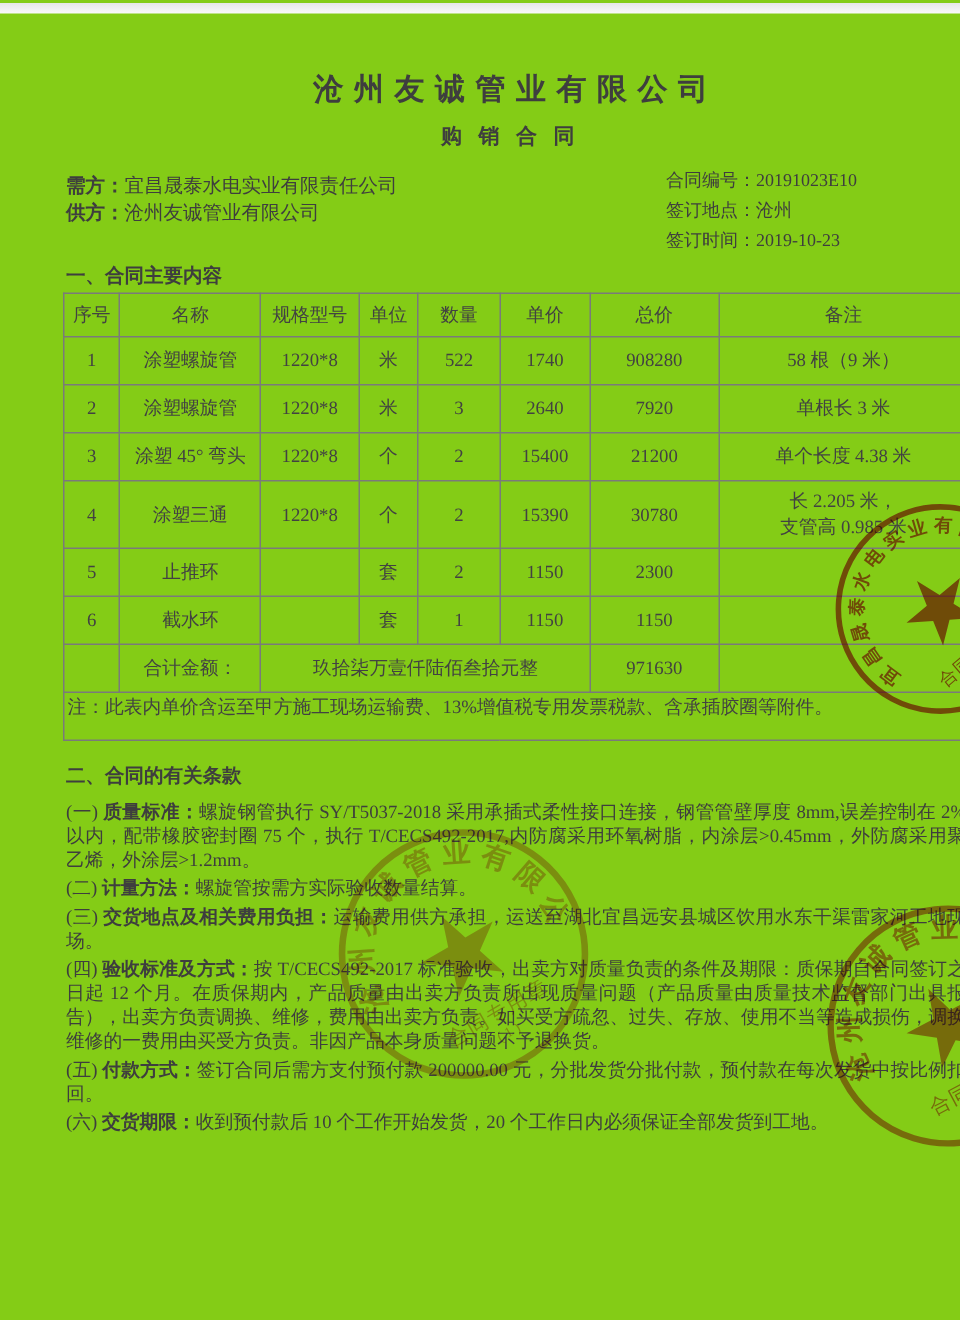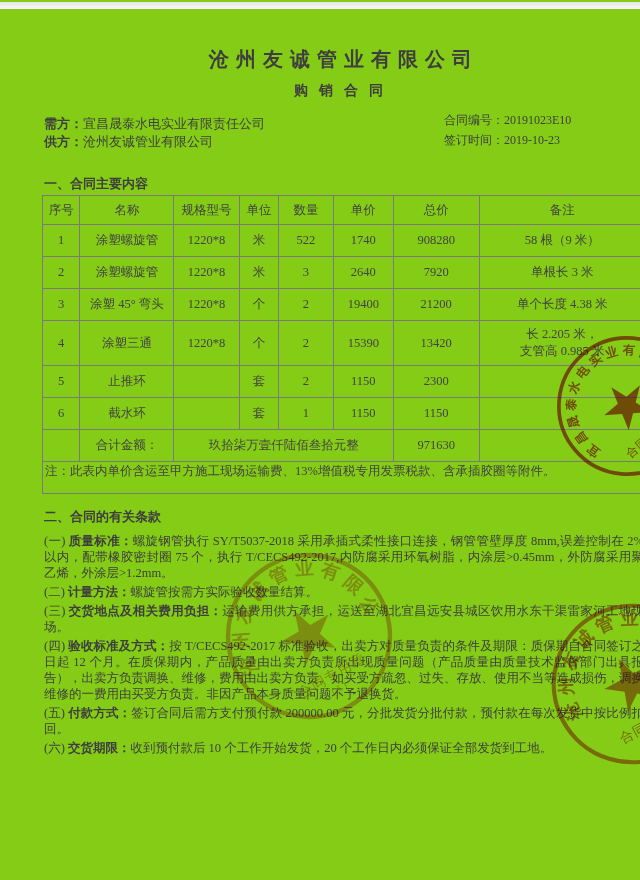--- a/index.html
+++ b/index.html
@@ -47,20 +47,21 @@
 
   <div class="meta">
     <div class="meta-line buyer">
       <b>需方：</b><span>宜昌晟泰水电实业有限责任公司</span>
     </div>
     <div class="meta-line">
       <b>供方：</b><span>沧州友诚管业有限公司</span>
     </div>
     <div class="meta-right">
       <div><span>合同编号：</span><span>20191023E10</span></div>
+      <div><span>签订地点：</span><span>沧州</span></div>
       <div><span>签订时间：</span><span>2019-10-23</span></div>
     </div>
   </div>
 
   <div class="sec-heading">一、合同主要内容</div>
 
   <table class="items">
     <colgroup>
       <col style="width:6.2%">
         <col style="width:15.6%">
@@ -103,32 +104,32 @@
           <td>2640</td>
           <td>7920</td>
           <td class="remark">单根长 3 米</td>
         </tr>
         <tr>
           <td>3</td>
           <td>涂塑 45° 弯头</td>
           <td>1220*8</td>
           <td>个</td>
           <td>2</td>
-          <td>19400</td>
+          <td>15400</td>
           <td>21200</td>
           <td class="remark">单个长度 4.38 米</td>
         </tr>
         <tr>
           <td>4</td>
           <td>涂塑三通</td>
           <td>1220*8</td>
           <td>个</td>
           <td>2</td>
           <td>15390</td>
-          <td>13420</td>
+          <td>30780</td>
           <td class="remark">长 2.205 米，
 支管高 0.985 米</td>
         </tr>
         <tr>
           <td>5</td>
           <td>止推环</td>
           <td></td>
           <td>套</td>
           <td>2</td>
           <td>1150</td>

